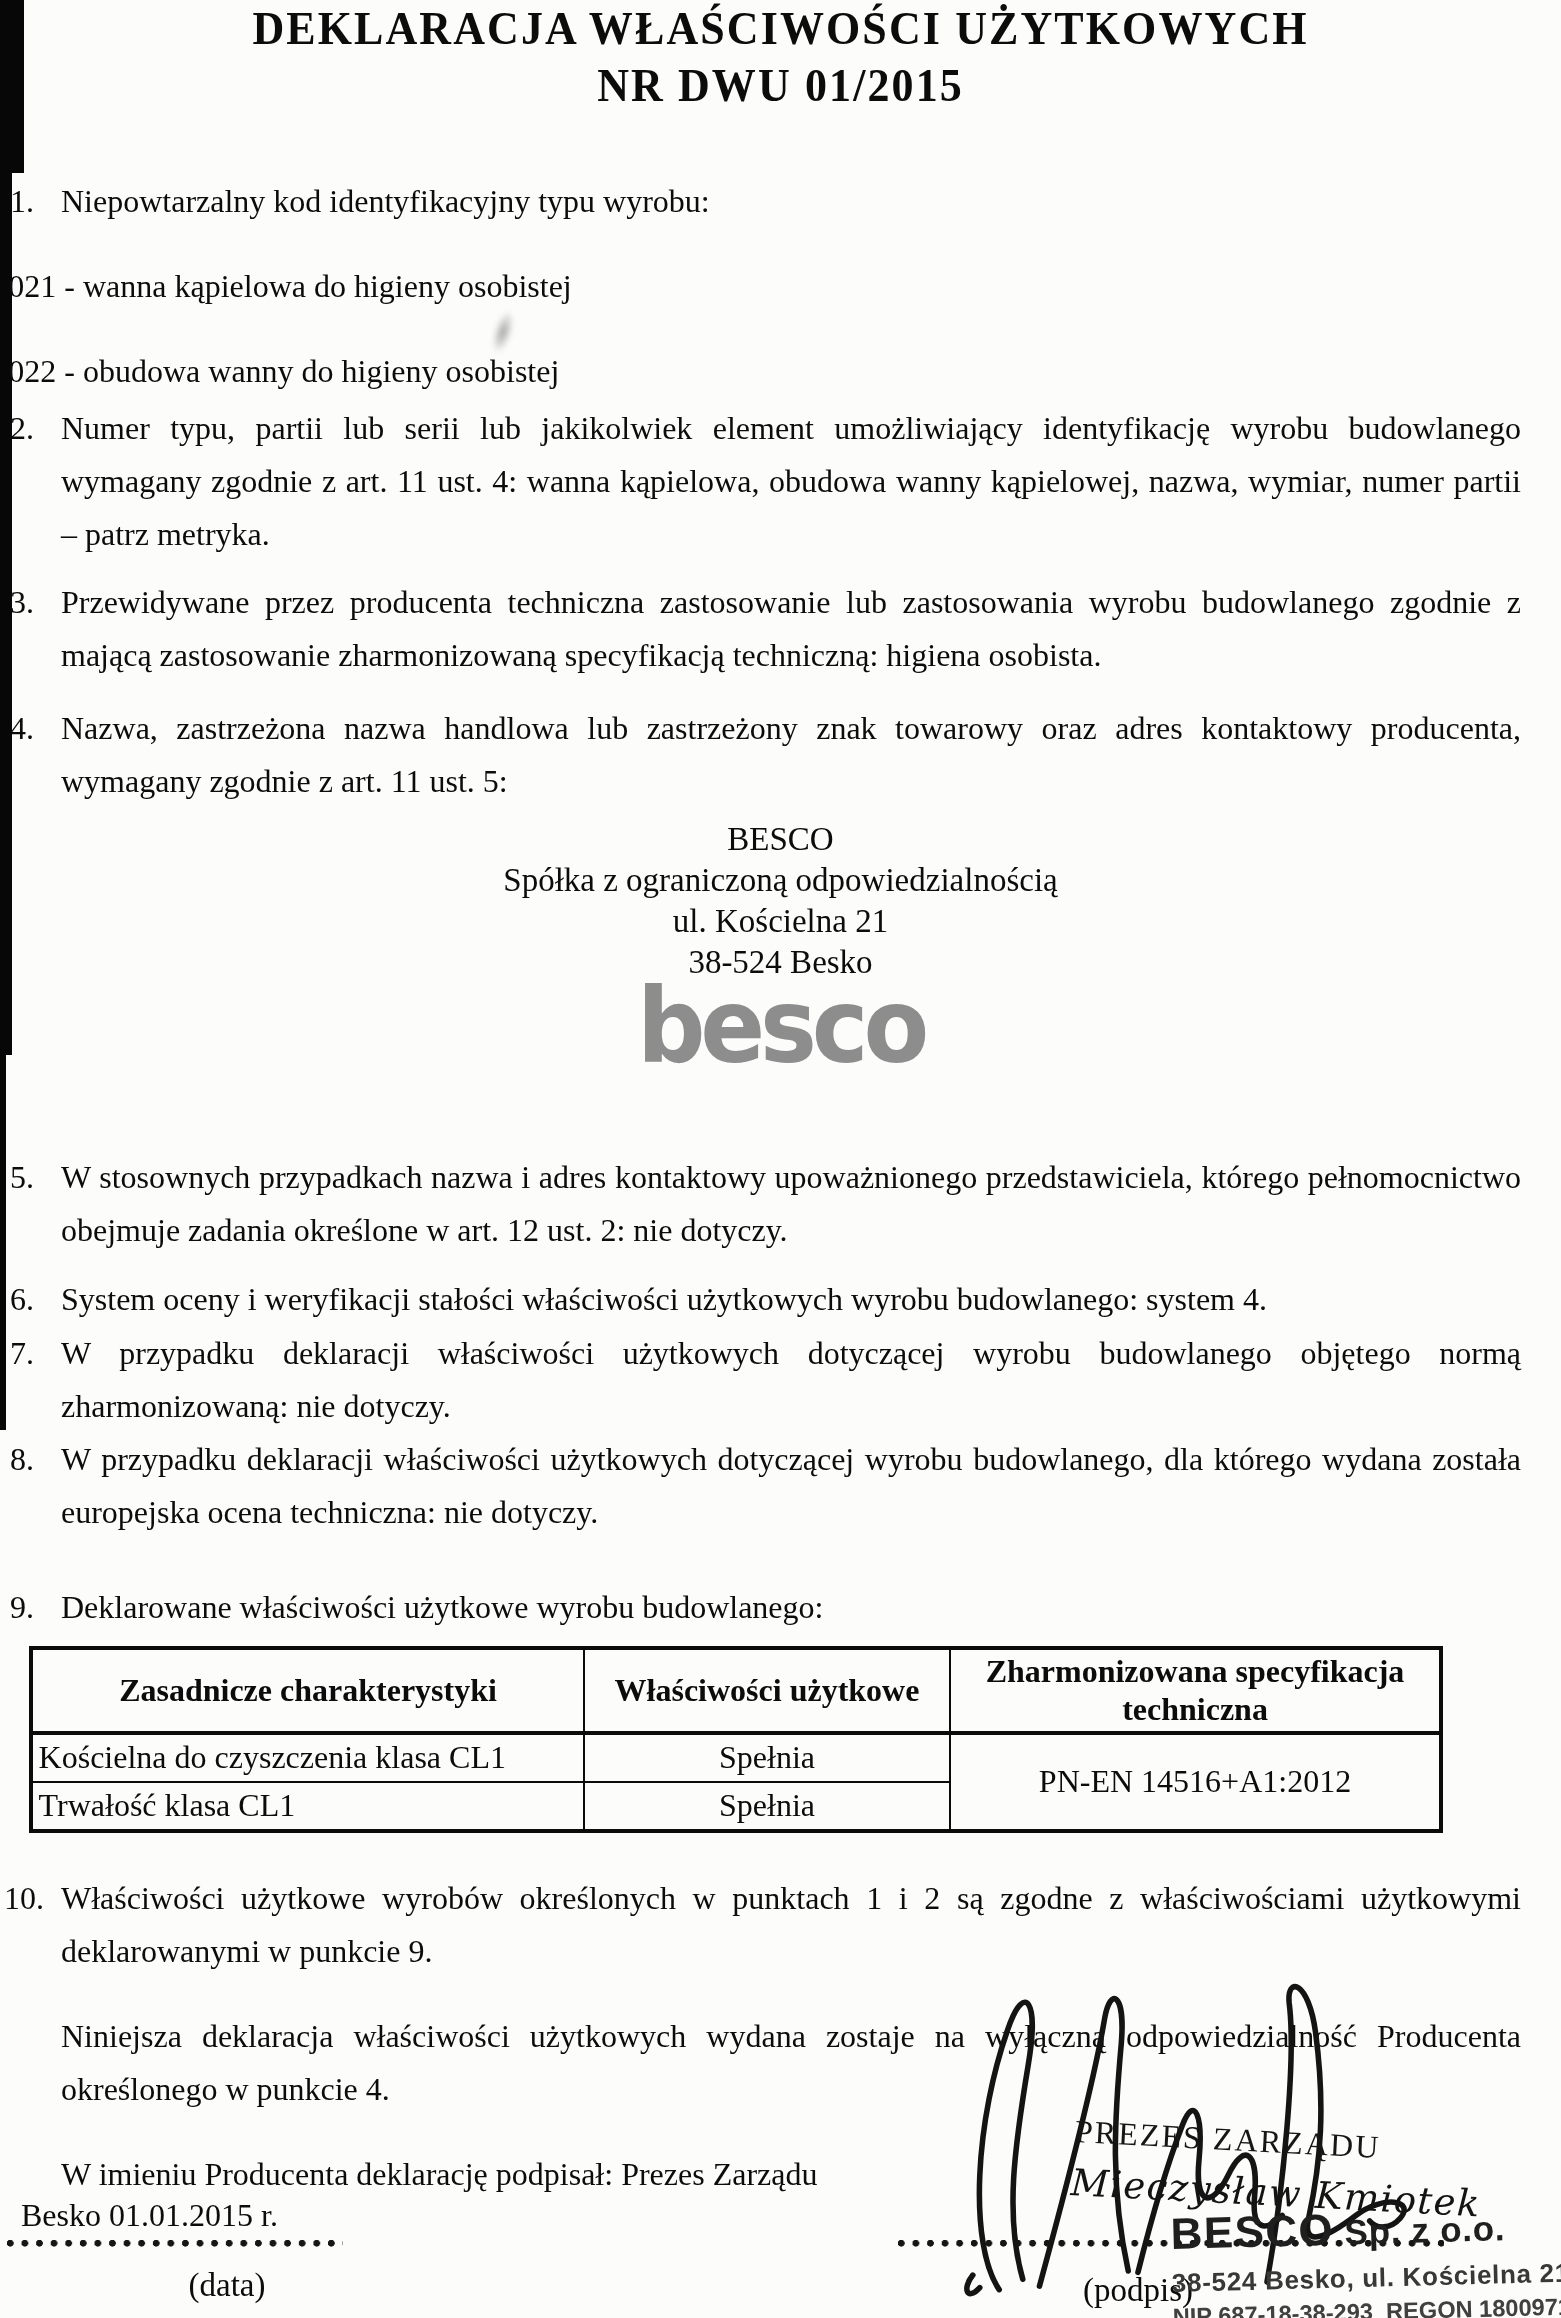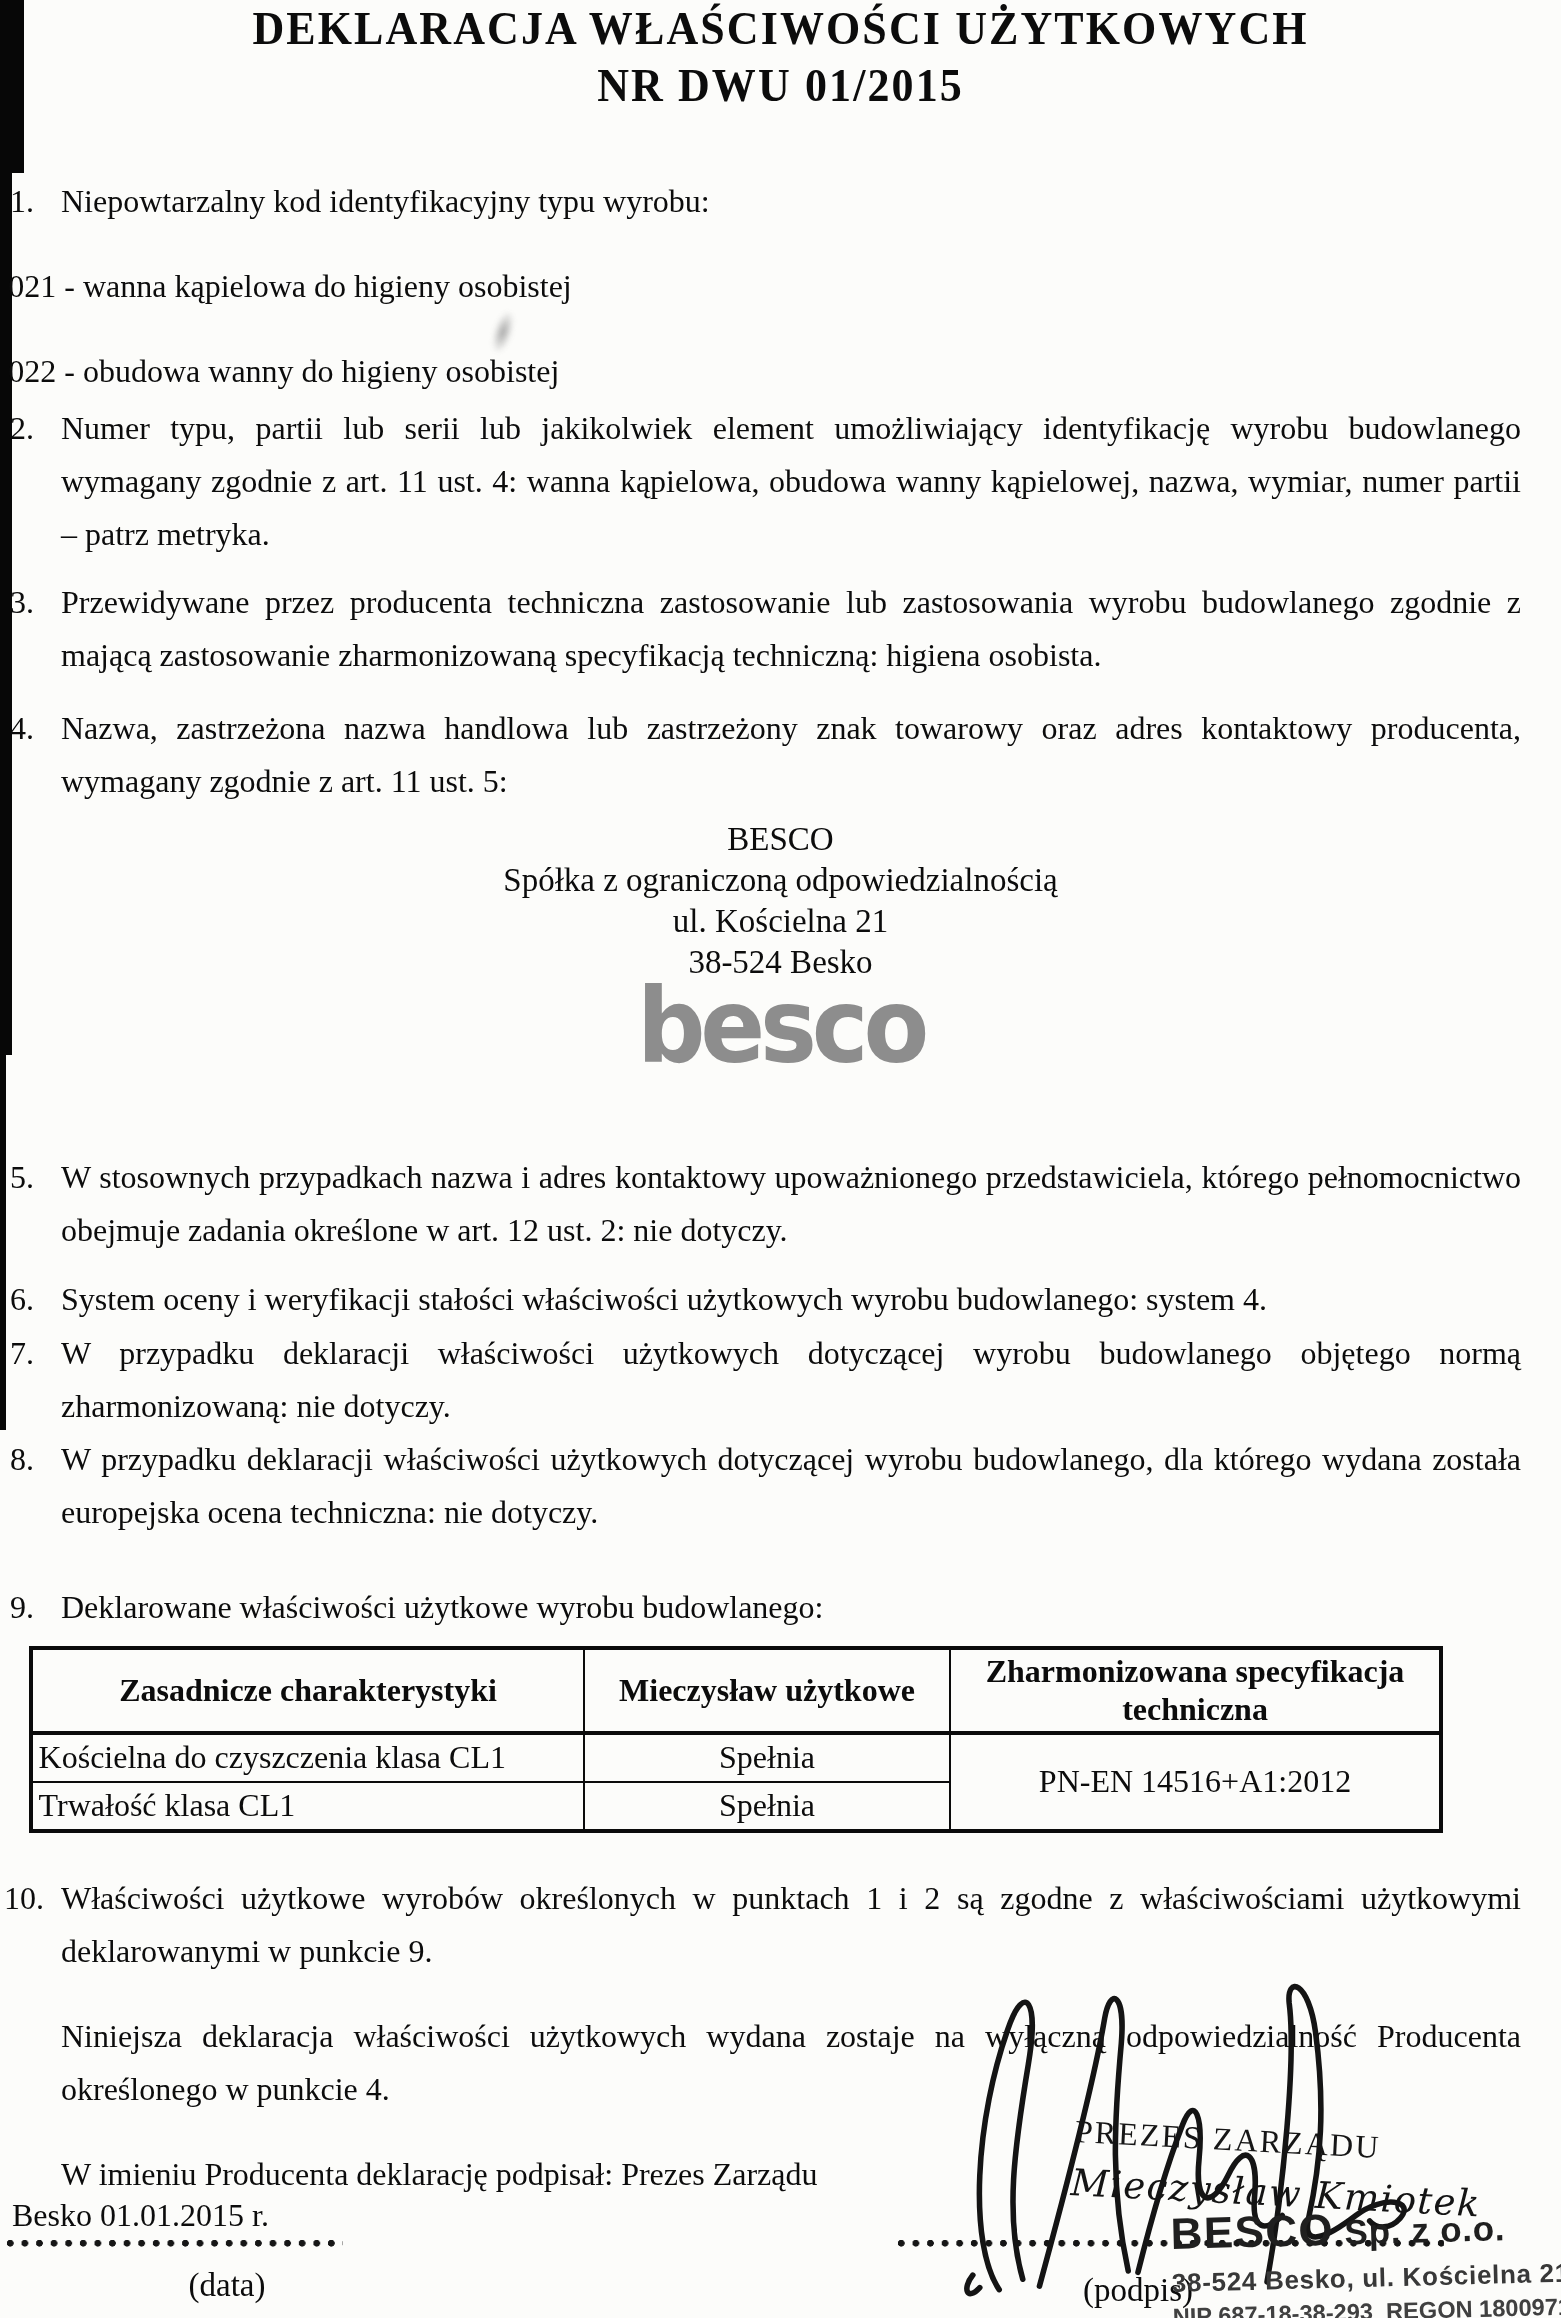--- a/index.html
+++ b/index.html
@@ -48,21 +48,21 @@
   table.perf{border:4.2px solid #0b0b0b;}
   table.perf th{font-weight:bold;text-align:center;height:78px;line-height:38px;padding:1.4px 5.6px;
     border-bottom:4.9px solid #0b0b0b;border-top:4.9px solid #0b0b0b;}
   table.perf td{height:46px;padding:0 5.6px;}
   td.cell-char{text-align:left;padding-left:11px;}
   td.cell-perf{text-align:center;}
   td.cell-spec{text-align:center;font-size:33px;}
 
   .footer{position:absolute;left:0;top:2089px;width:1561px;height:230px;}
   .footer .abs{position:absolute;white-space:nowrap;}
-  .place-date{left:12px;top:108px;font-size:32px;}
+  .place-date{left:21px;top:108px;font-size:32px;}
   .dotline{height:9px;background:radial-gradient(circle at 4.2px 4.2px,#161616 3.1px,rgba(0,0,0,0) 3.7px);
     background-size:14.6px 9px;background-repeat:repeat-x;}
   .dot-left{left:5.6px;top:150px;width:337px;}
   .dot-right{left:897px;top:150px;width:547px;}
   .data-label{left:130px;top:178px;width:194px;text-align:center;font-size:33px;}
   .podpis-label{left:1083px;top:183px;font-size:33px;}
   .stamp-role{left:1076px;top:23.6px;font-size:32px;letter-spacing:2.1px;transform:rotate(3deg);
     transform-origin:left top;color:#161616;}
   .signer{left:1072px;top:72px;font-size:37px;font-style:italic;font-family:"DejaVu Serif",serif;
     transform:rotate(3deg);transform-origin:left top;color:#141414;letter-spacing:1.4px;}
@@ -150,21 +150,21 @@
 
     <table class="perf">
       <colgroup>
         <col style="width:553px">
           <col style="width:366px">
           <col style="width:491px">
       </colgroup>
       <tbody>
           <tr>
         <th>Zasadnicze charakterystyki</th>
-        <th>Mieczysław użytkowe</th>
+        <th>Właściwości użytkowe</th>
         <th>Zharmonizowana specyfikacja techniczna</th>
       </tr>
       <tr>
         <td class="cell-char">Kościelna do czyszczenia klasa CL1</td>
         <td class="cell-perf">Spełnia</td>
         <td class="cell-spec" rowspan="2">PN-EN 14516+A1:2012</td>
       </tr>
       <tr>
         <td class="cell-char">Trwałość klasa CL1</td>
         <td class="cell-perf">Spełnia</td>

